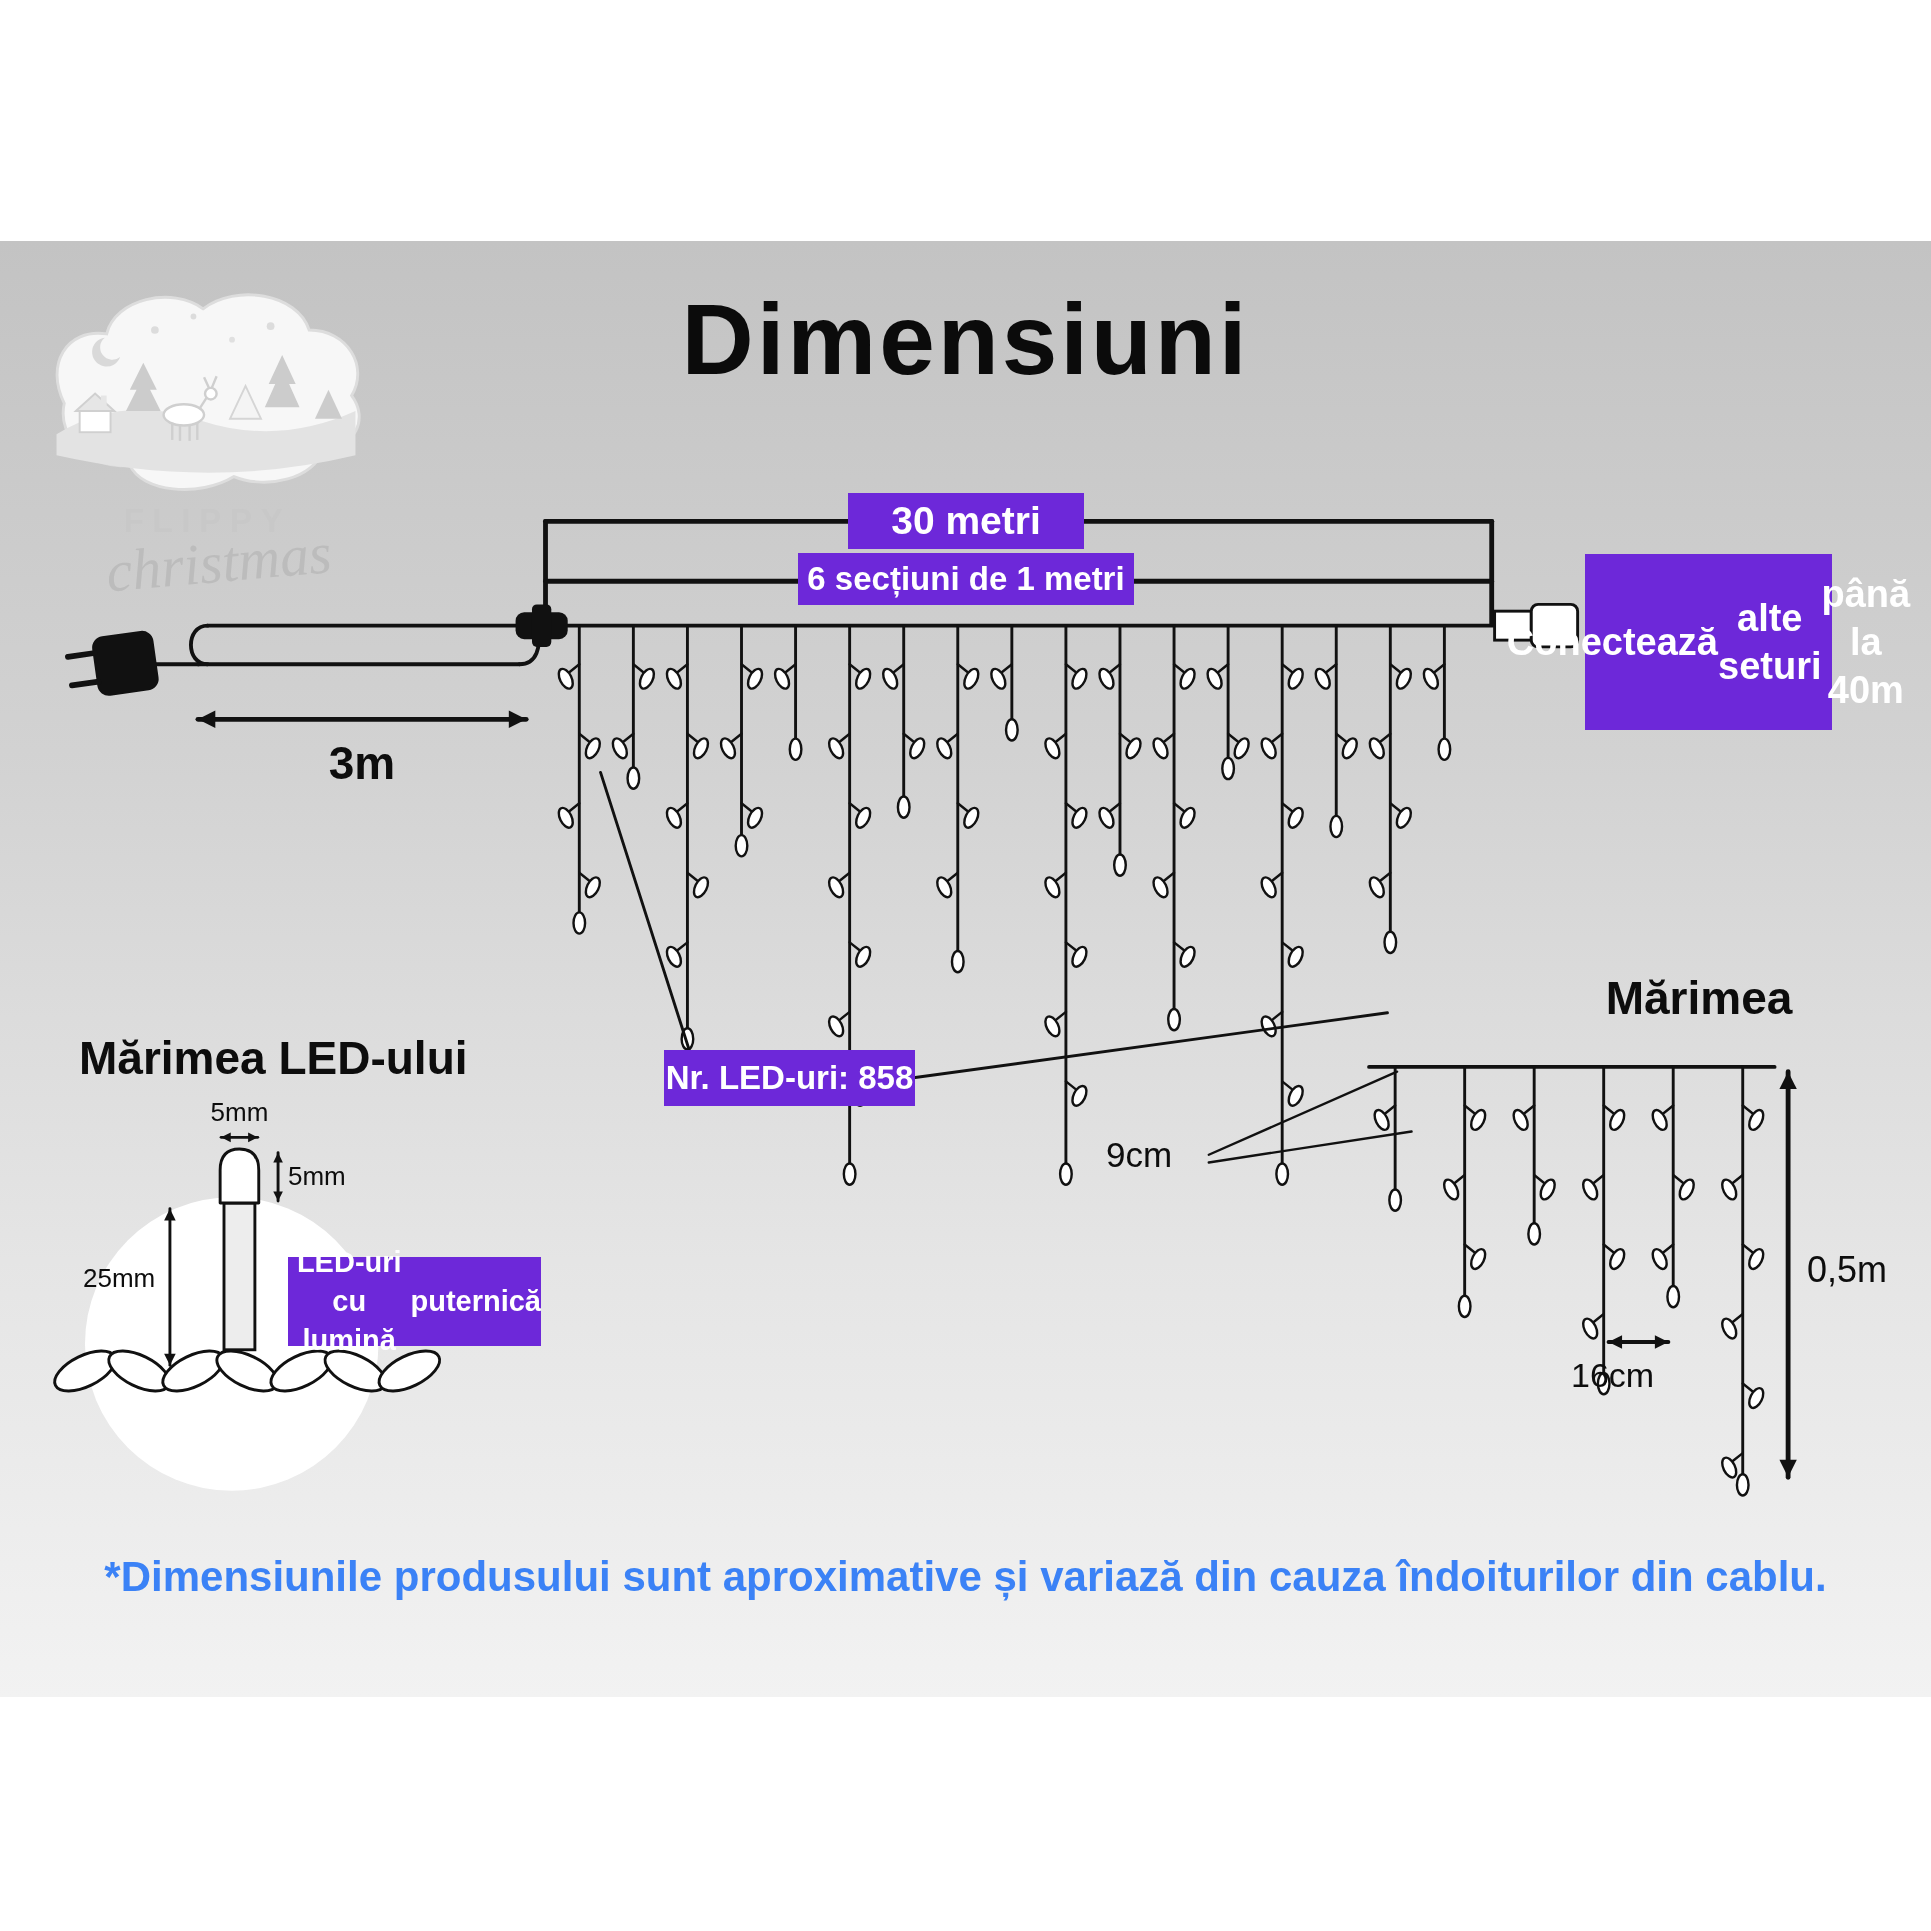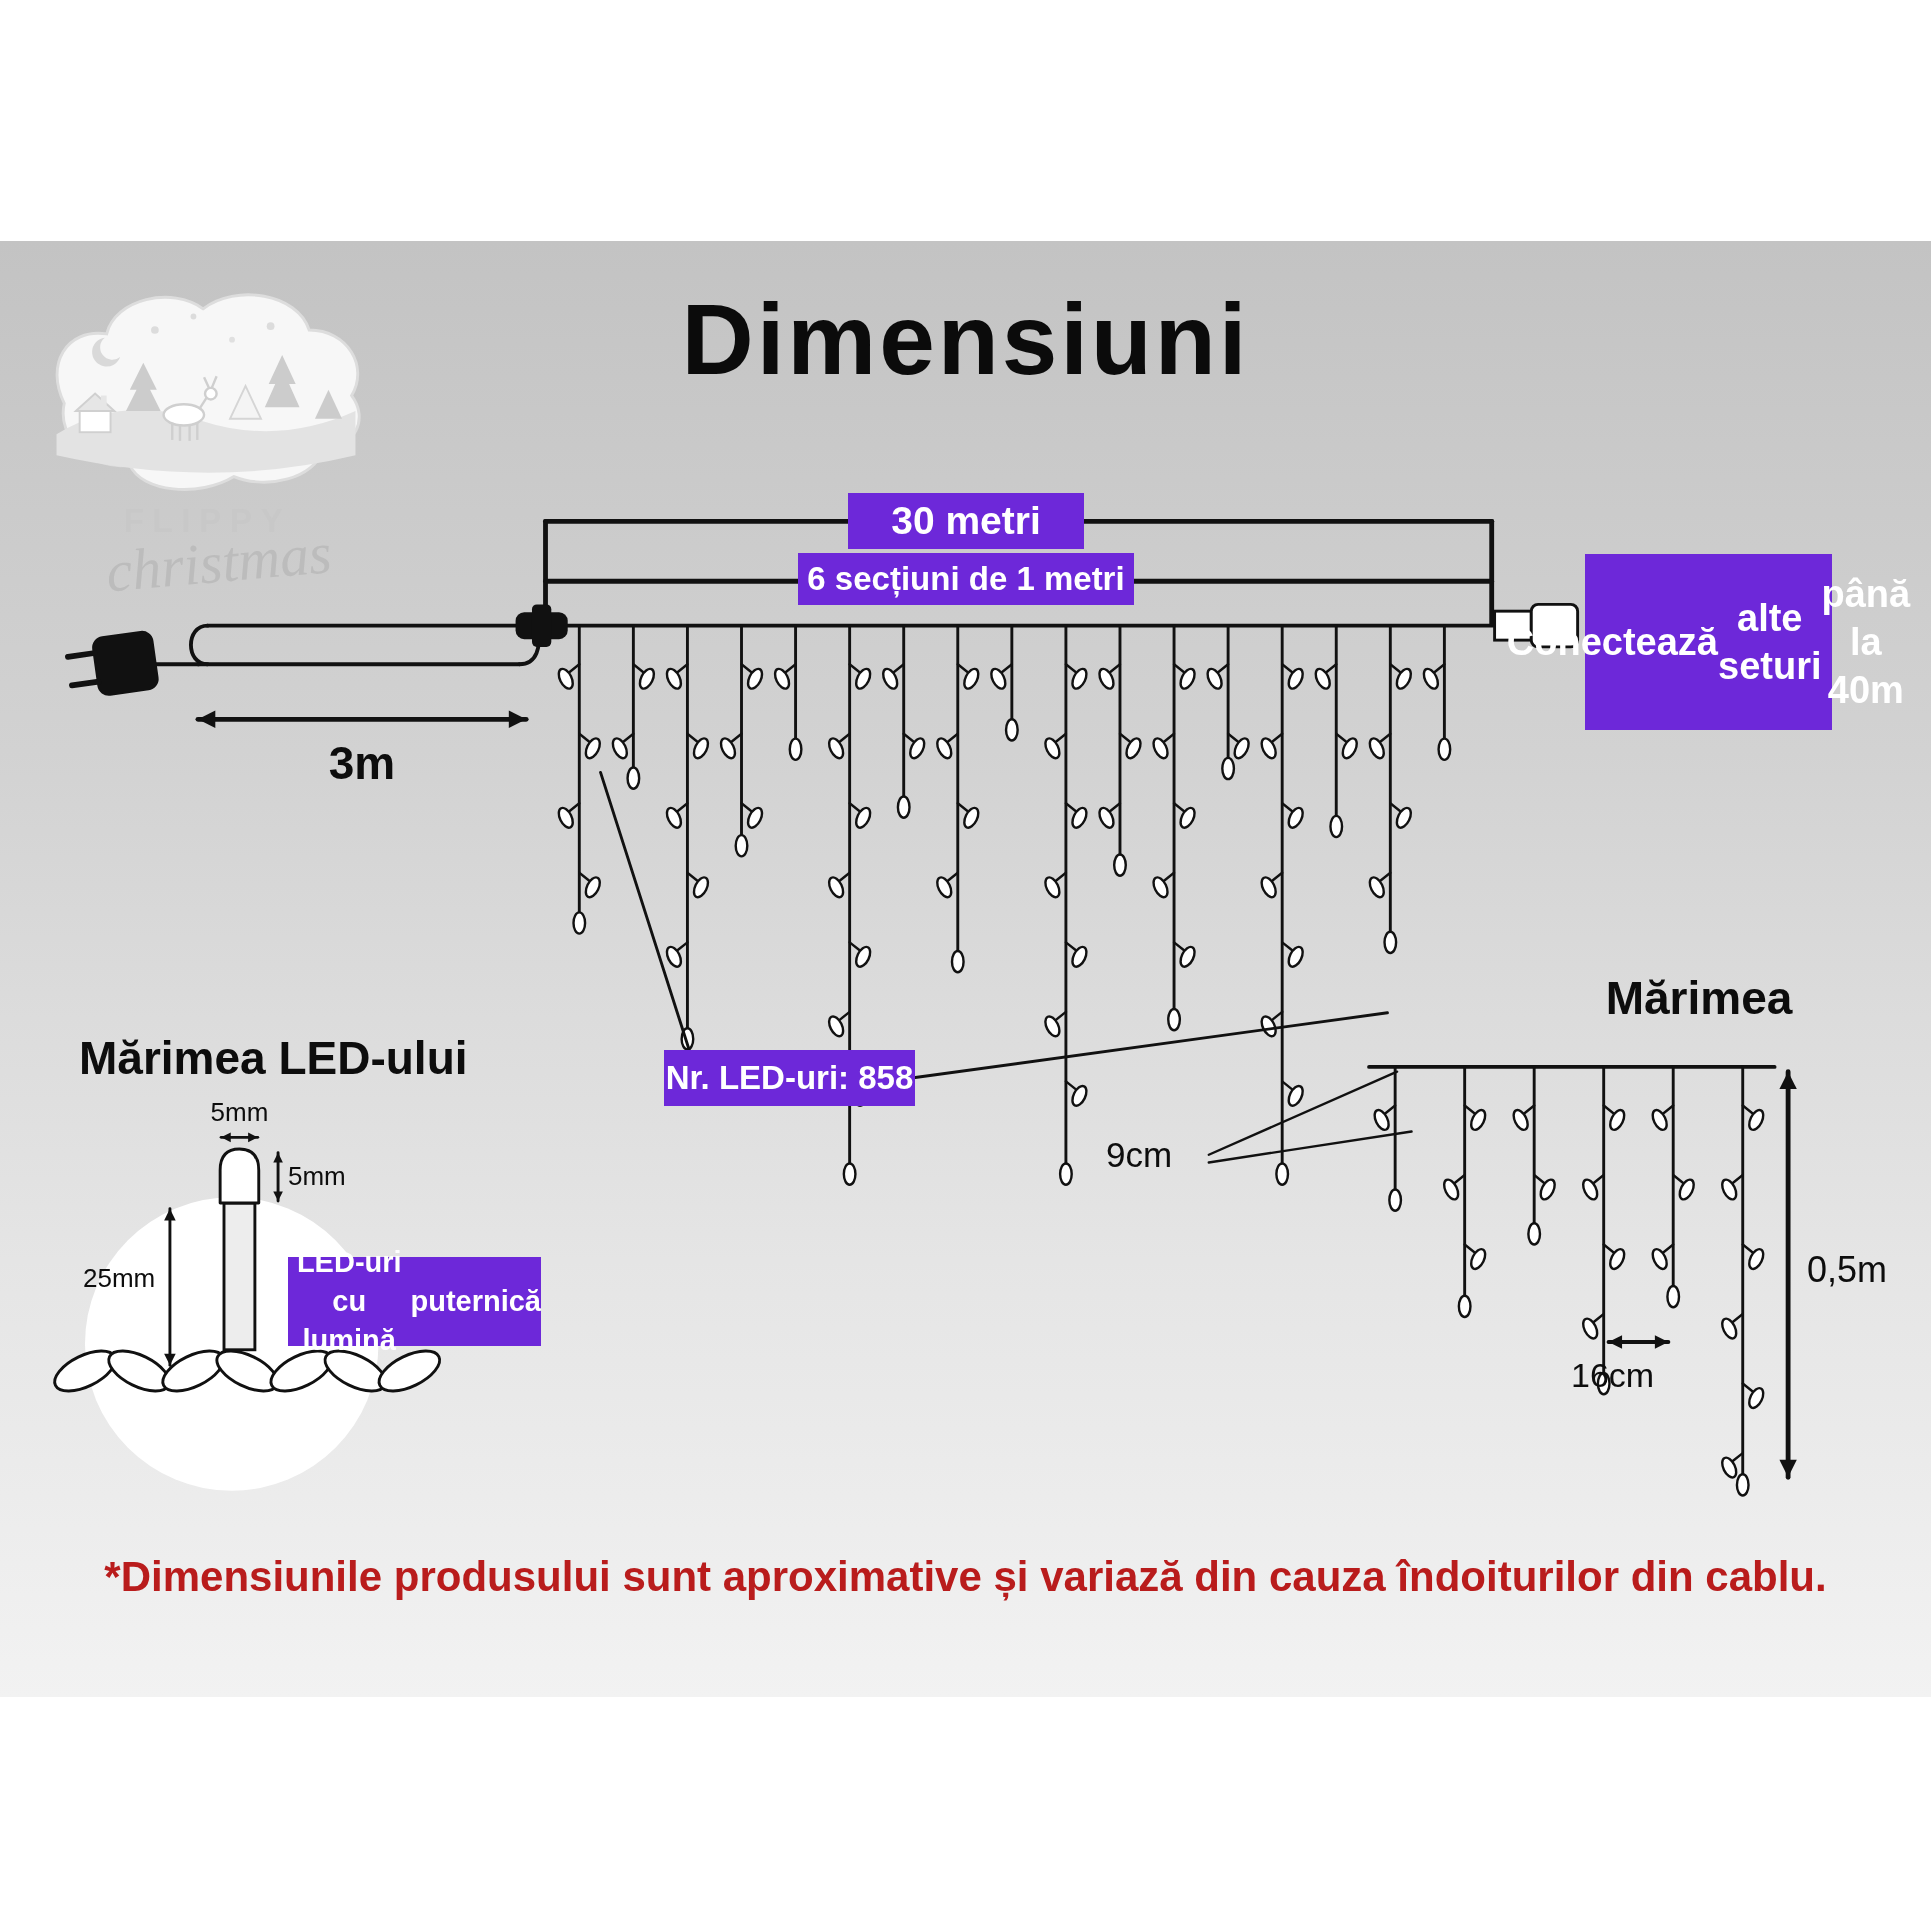--- a/index.html
+++ b/index.html
@@ -22,21 +22,21 @@
   #noteBox{left:288px;top:1257px;width:253px;height:89px;font-size:29px;line-height:1.35}
   #lbl3m{left:285px;top:736px;width:154px;text-align:center;font-size:46px;font-weight:700}
   #spHeading{left:1559px;top:971px;width:280px;text-align:center;font-size:46px;font-weight:600}
   #lbl9{left:1106px;top:1135px;width:97px;text-align:left;font-size:35px;font-weight:500}
   #lbl16{left:1571px;top:1356px;width:135px;text-align:left;font-size:34px;font-weight:500}
   #lbl07{left:1807px;top:1249px;width:106px;font-size:36px;font-weight:500}
   #ledHeading{left:79px;top:1031px;width:454px;font-size:46px;font-weight:600}
   #lbl5top{left:199px;top:1097px;width:81px;text-align:center;font-size:26px;font-weight:500}
   #lbl5right{left:288px;top:1161px;width:87px;font-size:26px;font-weight:500}
   #lbl25{left:83px;top:1263px;width:83px;font-size:26px;font-weight:400}
-  #disclaimer{left:0;top:1553px;width:1931px;text-align:center;font-size:42px;font-weight:600;color:#b91c1c}
+  #disclaimer{left:0;top:1553px;width:1931px;text-align:center;font-size:42px;font-weight:600;color:#3b82f6}
   #brand{left:111px;top:502px;width:193px;text-align:center;font-size:33px;
          letter-spacing:8.7px;color:#c8c8c8;font-weight:600;z-index:3}
   #script{left:106px;top:529px;width:222px;text-align:center;z-index:3;
           font-family:"Liberation Serif",serif;font-style:italic;font-size:58px;
           color:#bcbcbc;transform:rotate(-5deg)}
 </style>
 </head>
 <body>
 
 <div id="canvas">

